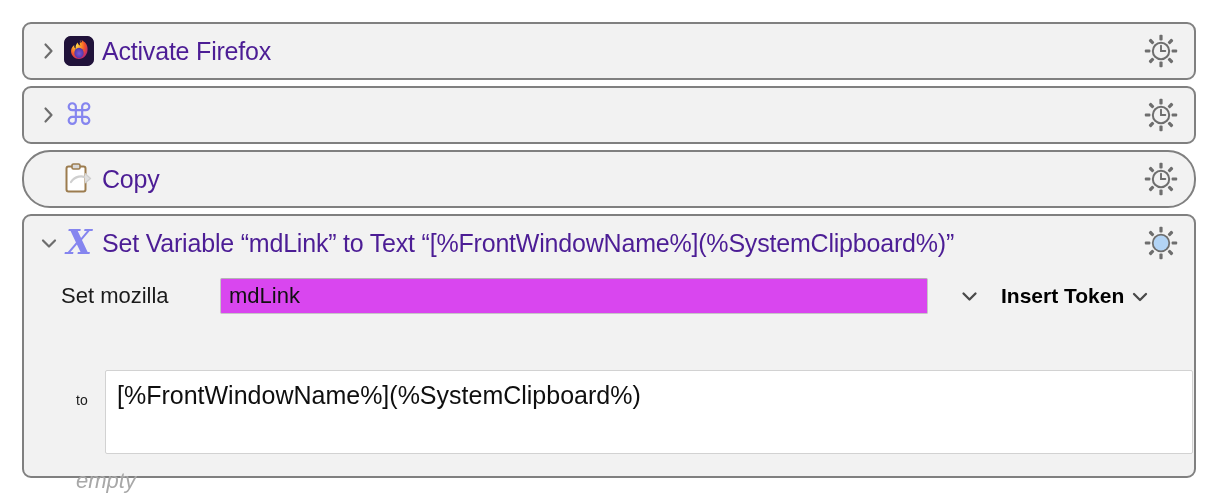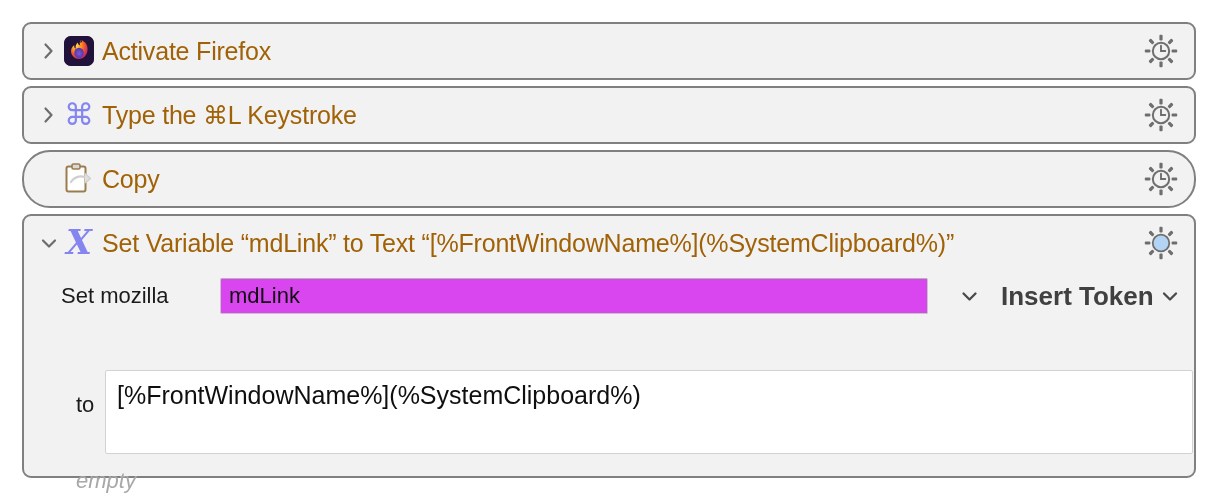--- a/index.html
+++ b/index.html
@@ -60,21 +60,21 @@
     margin-left: 2px;
     margin-right: 6px;
     display: flex;
     align-items: center;
     justify-content: center;
     position: relative;
   }
 
   .act-title {
     font-size: 25px;
-    color: #a16207;
+    color: #4c1d95;
     letter-spacing: -0.2px;
     white-space: nowrap;
     line-height: 1;
   }
 
   
   .gear {
     position: absolute;
     right: 12px;
     top: 50%;
@@ -185,32 +185,32 @@
     position: absolute;
     left: 977px;
     top: 50%;
     transform: translateY(-50%);
     display: flex;
     align-items: center;
     gap: 7px;
     cursor: default;
   }
   .insert-token .it-label {
-    font-size: 26px;
+    font-size: 21px;
     font-weight: 700;
-    color: #404040;
+    color: #000000;
     white-space: nowrap;
   }
   .insert-token .it-chev { color: #4a4a4a; display: flex; align-items: center; }
 
   .lbl-to {
     position: absolute;
     left: 52px;
     top: 122px;
-    font-size: 22px;
+    font-size: 14px;
     color: #1b1b1b;
   }
   .field-to {
     position: absolute;
     left: 74px;
     top: 100px;
     width: 1088px;
     height: 84px;
     box-sizing: border-box;
     background: #ffffff;
@@ -311,21 +311,20 @@
   <div class="action" id="row-keystroke">
     <div class="row-head">
       <div class="disclosure">
         <svg width="12" height="20" viewBox="0 0 12 20" fill="none">
           <path d="M2.5 3.5 L8.5 10 L2.5 16.5" stroke="#6d6d6d" stroke-width="2.2" stroke-linecap="round" stroke-linejoin="round"></path>
         </svg>
       </div>
       <div class="act-icon">
         <span class="cmd-glyph">⌘</span>
       </div>
-      <div class="act-title">Type the ⌘L Keystroke</div>
       <div class="gear">
         <svg width="34" height="34" viewBox="0 0 34 34">
           <g fill="#6e6e6e">
             <circle cx="17" cy="17" r="9.2"></circle>
             <g>
               <rect x="15.4" y="0.8" width="3.2" height="5.6" rx="1"></rect>
               <rect x="15.4" y="27.6" width="3.2" height="5.6" rx="1"></rect>
               <rect x="0.8" y="15.4" width="5.6" height="3.2" rx="1"></rect>
               <rect x="27.6" y="15.4" width="5.6" height="3.2" rx="1"></rect>
               <rect x="15.4" y="0.8" width="3.2" height="5.6" rx="1" transform="rotate(45 17 17)"></rect>

